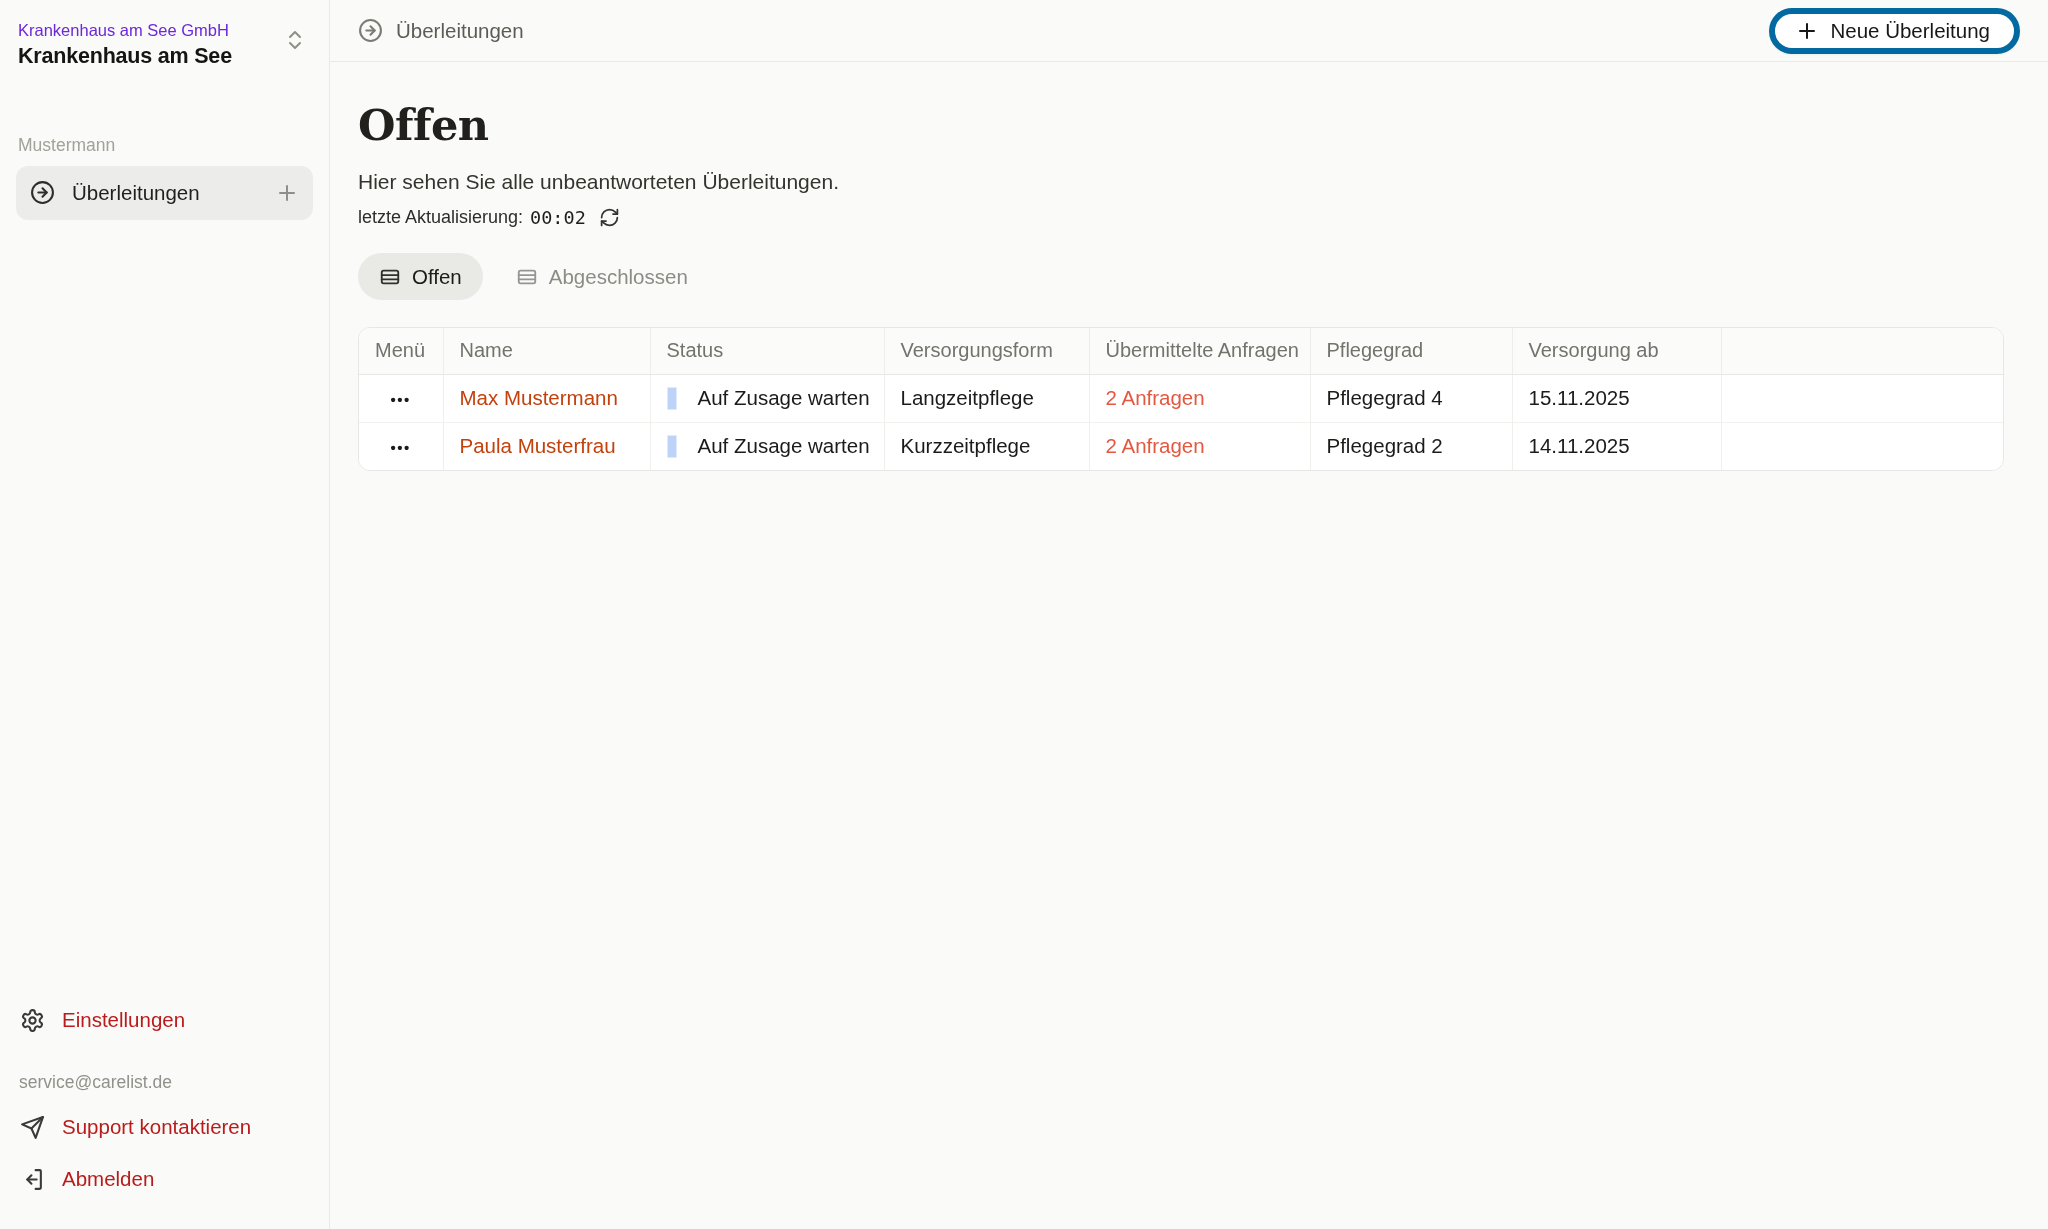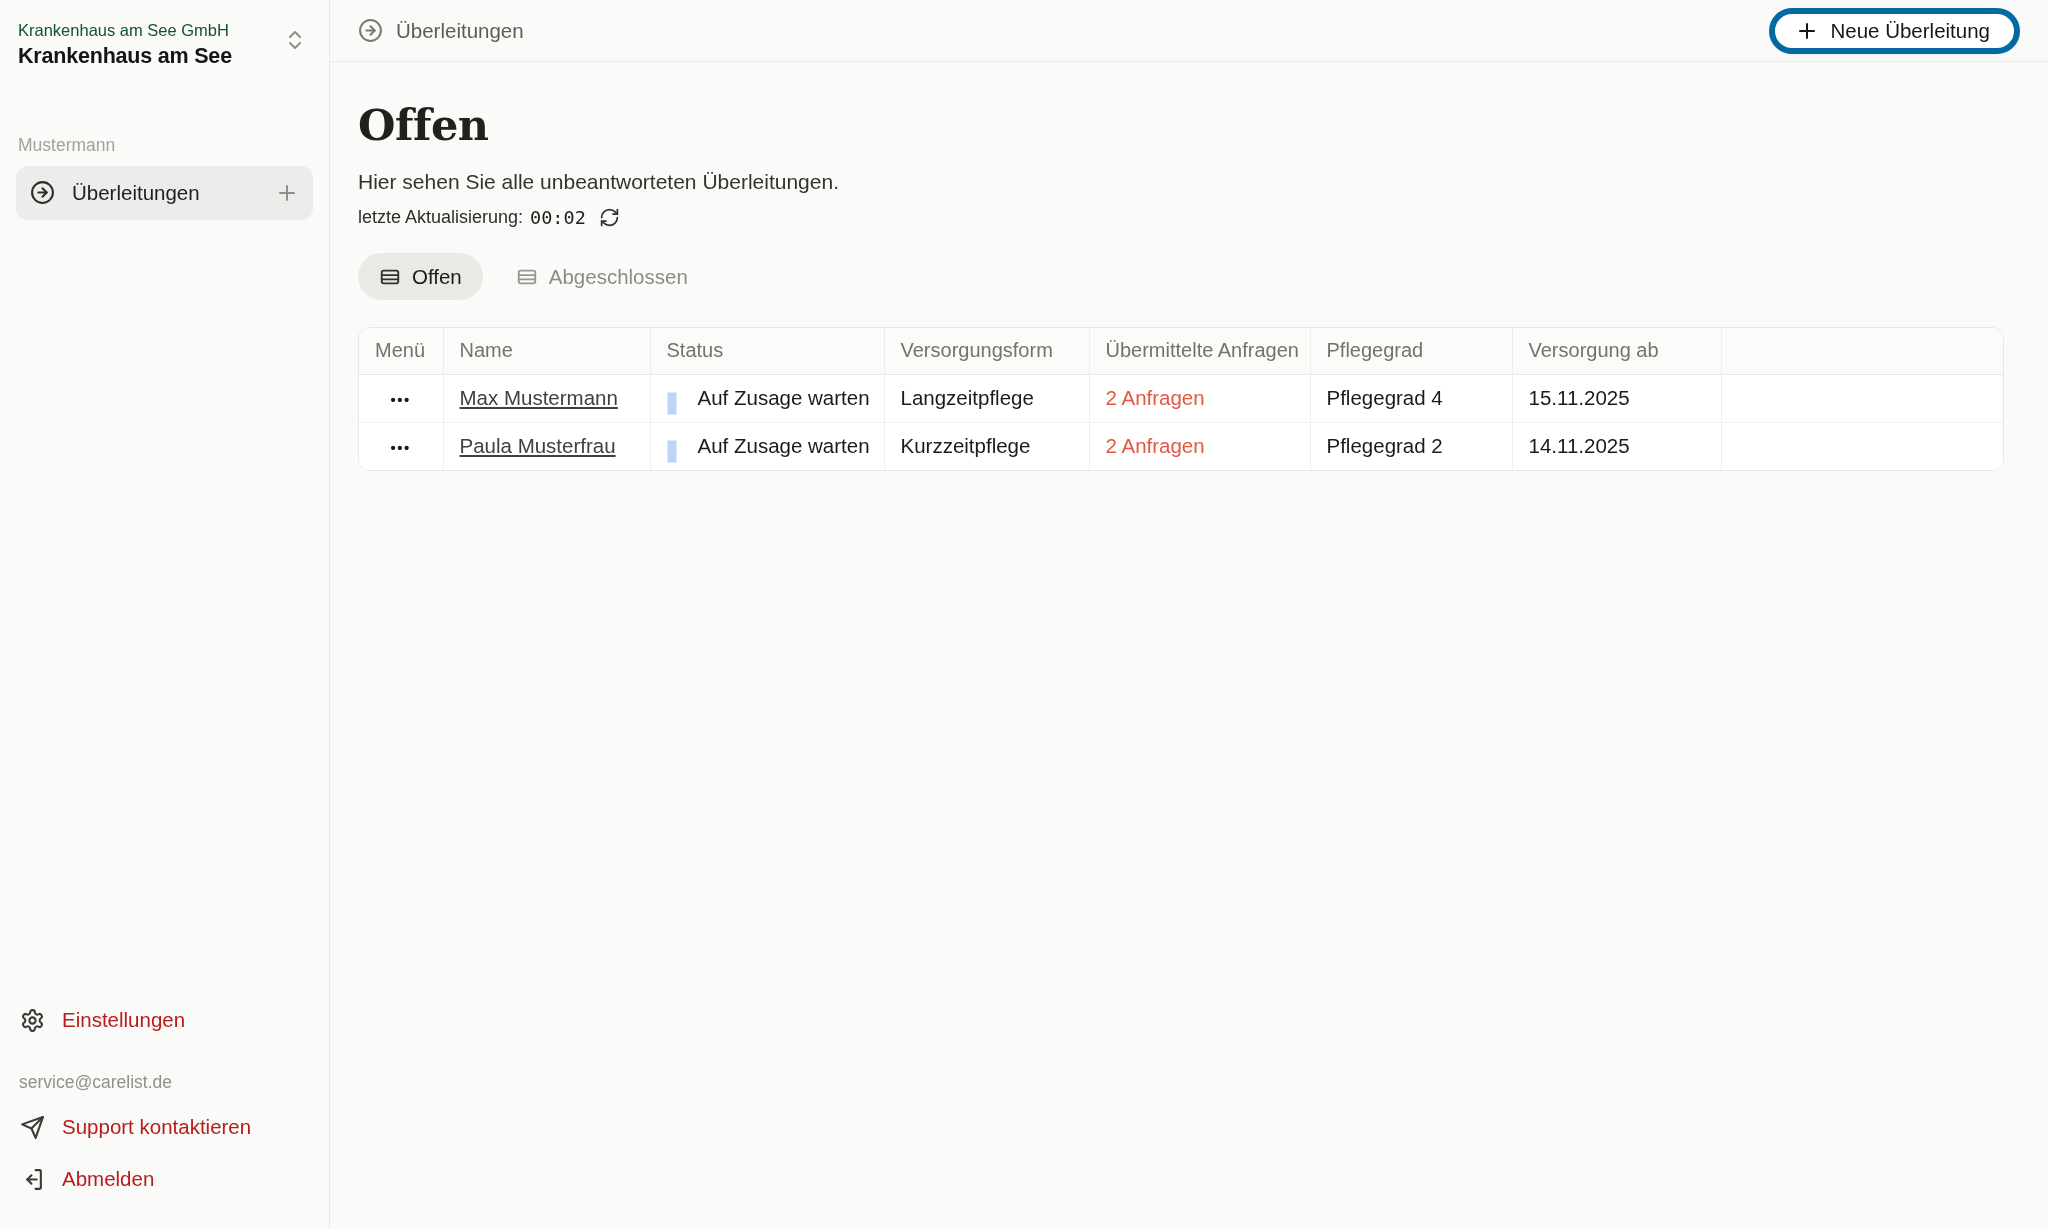--- a/index.html
+++ b/index.html
@@ -19,21 +19,21 @@
     width: 330px; min-width: 330px; height: 100%;
     border-right: 1px solid #e9e9e5;
     background: #fafaf8;
     display: flex; flex-direction: column;
     padding: 18px 16px 24px 16px;
   }
   .org-switcher {
     display: flex; align-items: flex-start; justify-content: space-between;
     padding: 2px 6px 2px 2px; border-radius: 10px; cursor: pointer;
   }
-  .org-sub { font-size: 16.5px; color: #14532d; line-height: 1.25; }
+  .org-sub { font-size: 16.5px; color: #6d28d9; line-height: 1.25; }
   .org-title { font-size: 21.5px; font-weight: 700; color: #151513; margin-top: 3px; letter-spacing: -0.2px; }
   .org-chevrons { color: #8f8f89; margin-top: 8px; }
 
   .section-label { margin: 64px 0 10px 2px; font-size: 17.5px; color: #a2a29b; }
 
   .nav-item {
     display: flex; align-items: center; gap: 17px;
     height: 54px; padding: 0 14px;
     border-radius: 12px; cursor: pointer;
     font-size: 20.5px; color: #1f1f1d;
@@ -142,23 +142,23 @@
   }
   tbody td:last-child { border-right: none; }
   tbody tr + tr td { border-top: 1px solid #f1f1ee; }
 
   .menu-cell { text-align: center; }
   .dots-btn {
     background: none; border: none; cursor: pointer;
     font-size: 15px; letter-spacing: 1.5px; font-weight: 700; color: #1b1b19;
     font-family: "Liberation Sans", sans-serif;
   }
-  .name-link { color: #404040; cursor: pointer; text-decoration: underline; }
+  .name-link { color: #c2410c; cursor: pointer; }
   .anfragen-link { color: #e25841; cursor: pointer; }
-  .status-cell-inner { display: flex; align-items: flex-end; gap: 26px; }
+  .status-cell-inner { display: flex; align-items: center; gap: 26px; }
   .status-dot {
     width: 13px; height: 13px; border-radius: 50%;
     background: #3b7bed;
     box-shadow: 0 0 0 4.5px #bdd3f8;
     margin-left: 5px;
   }
 </style>
 </head>
 <body>
 

